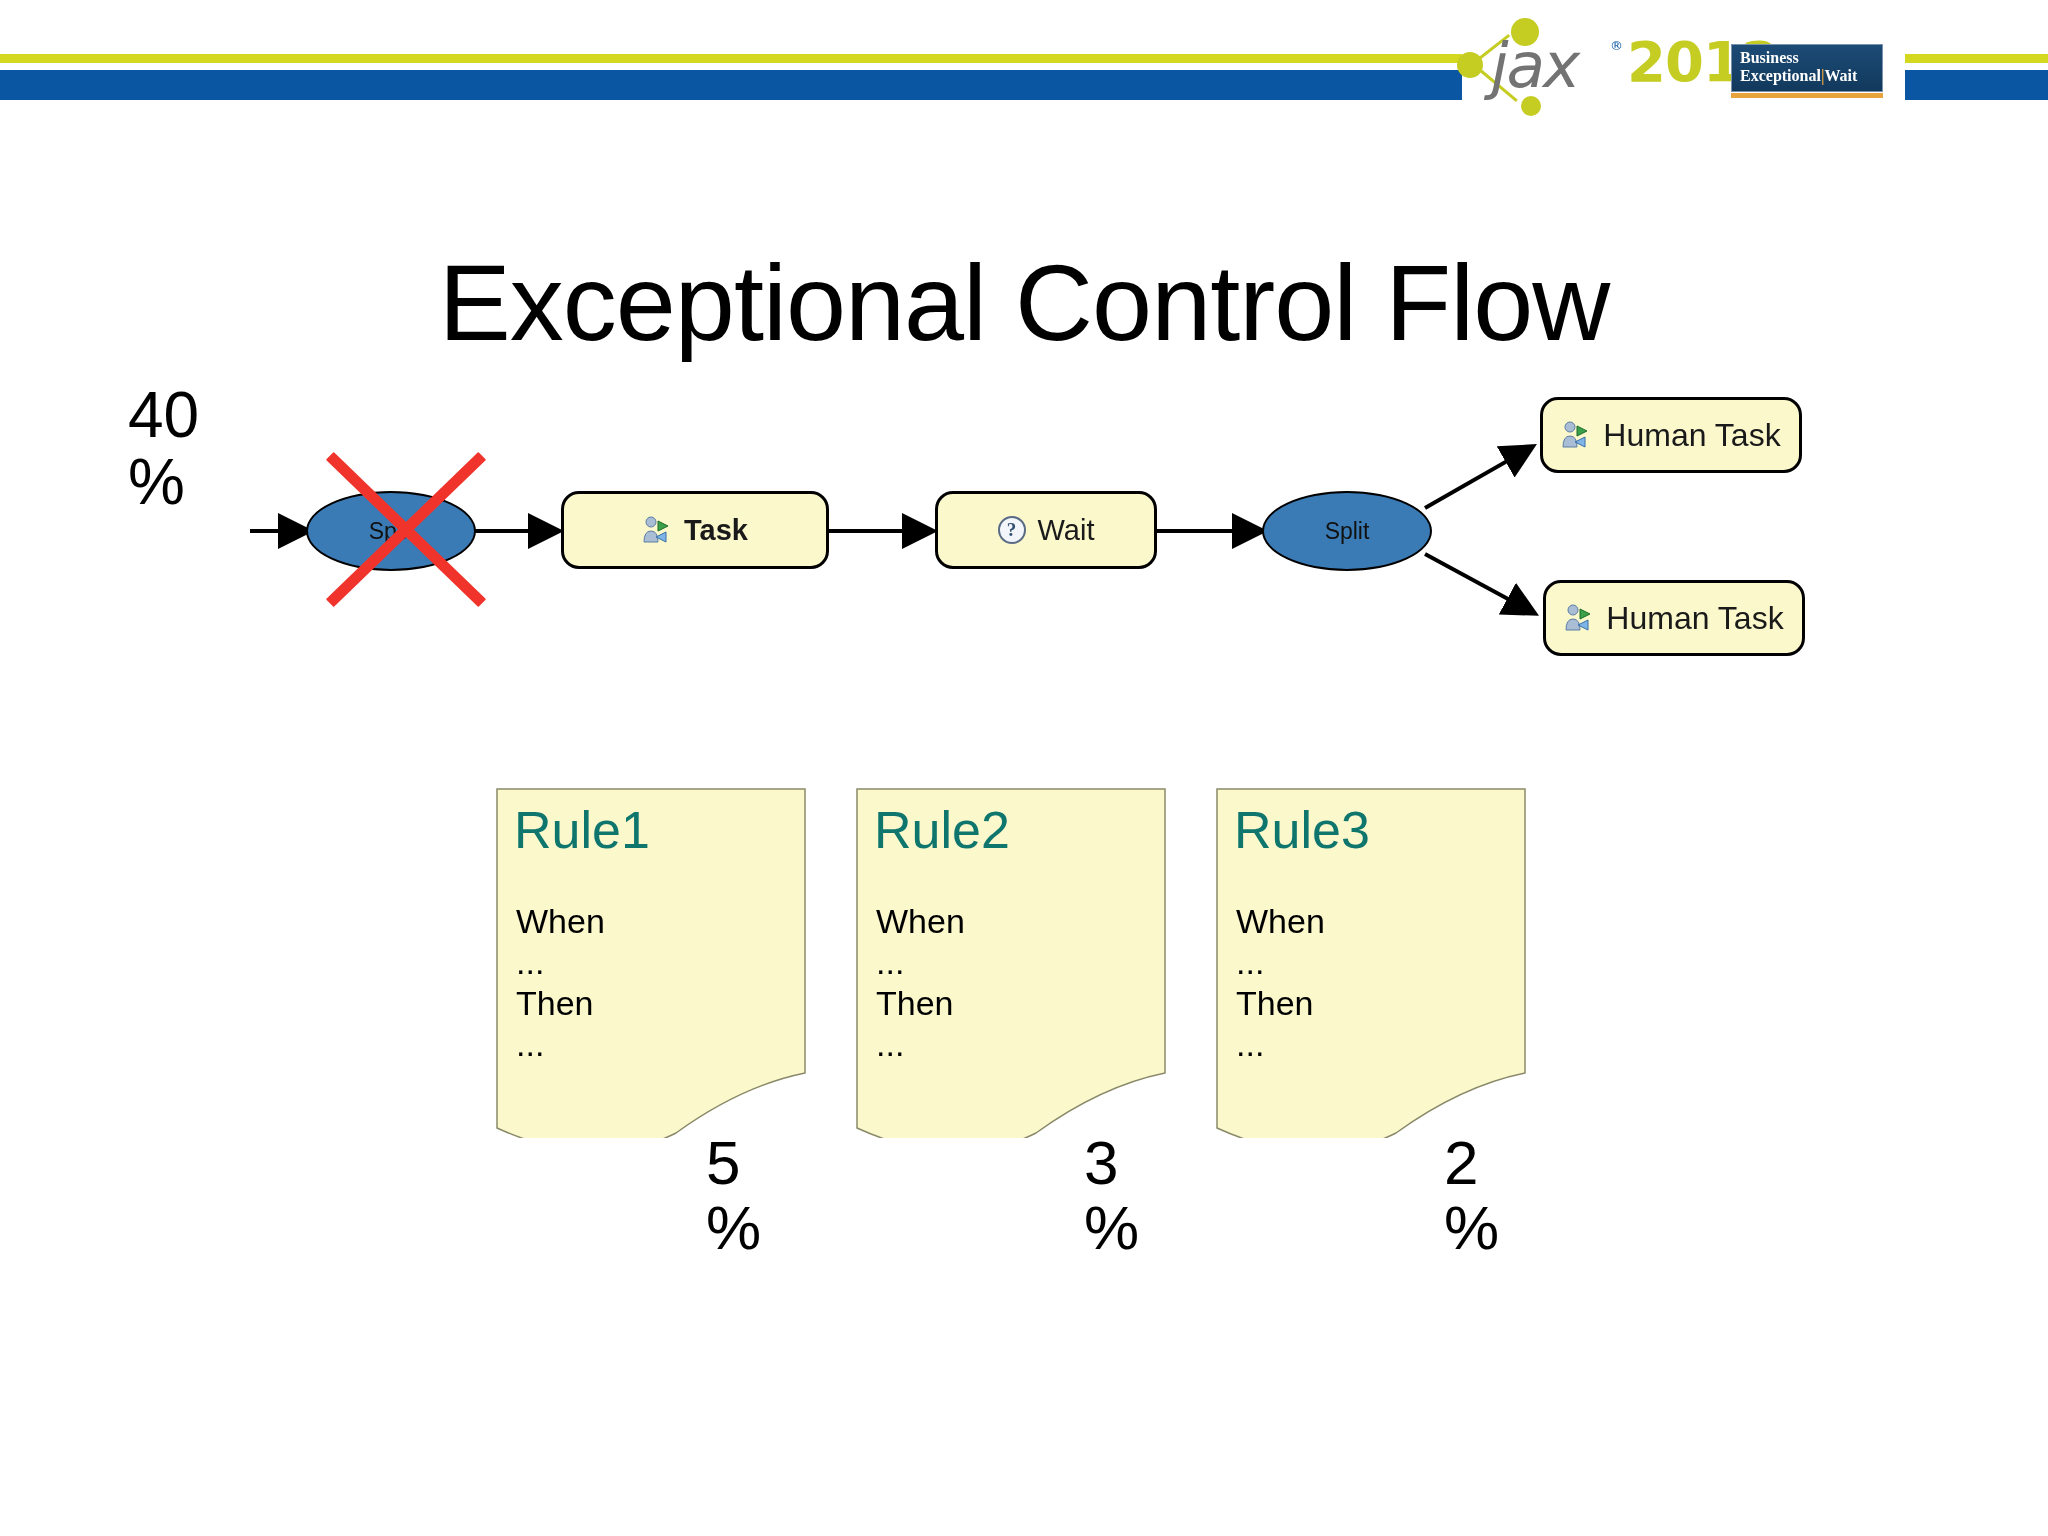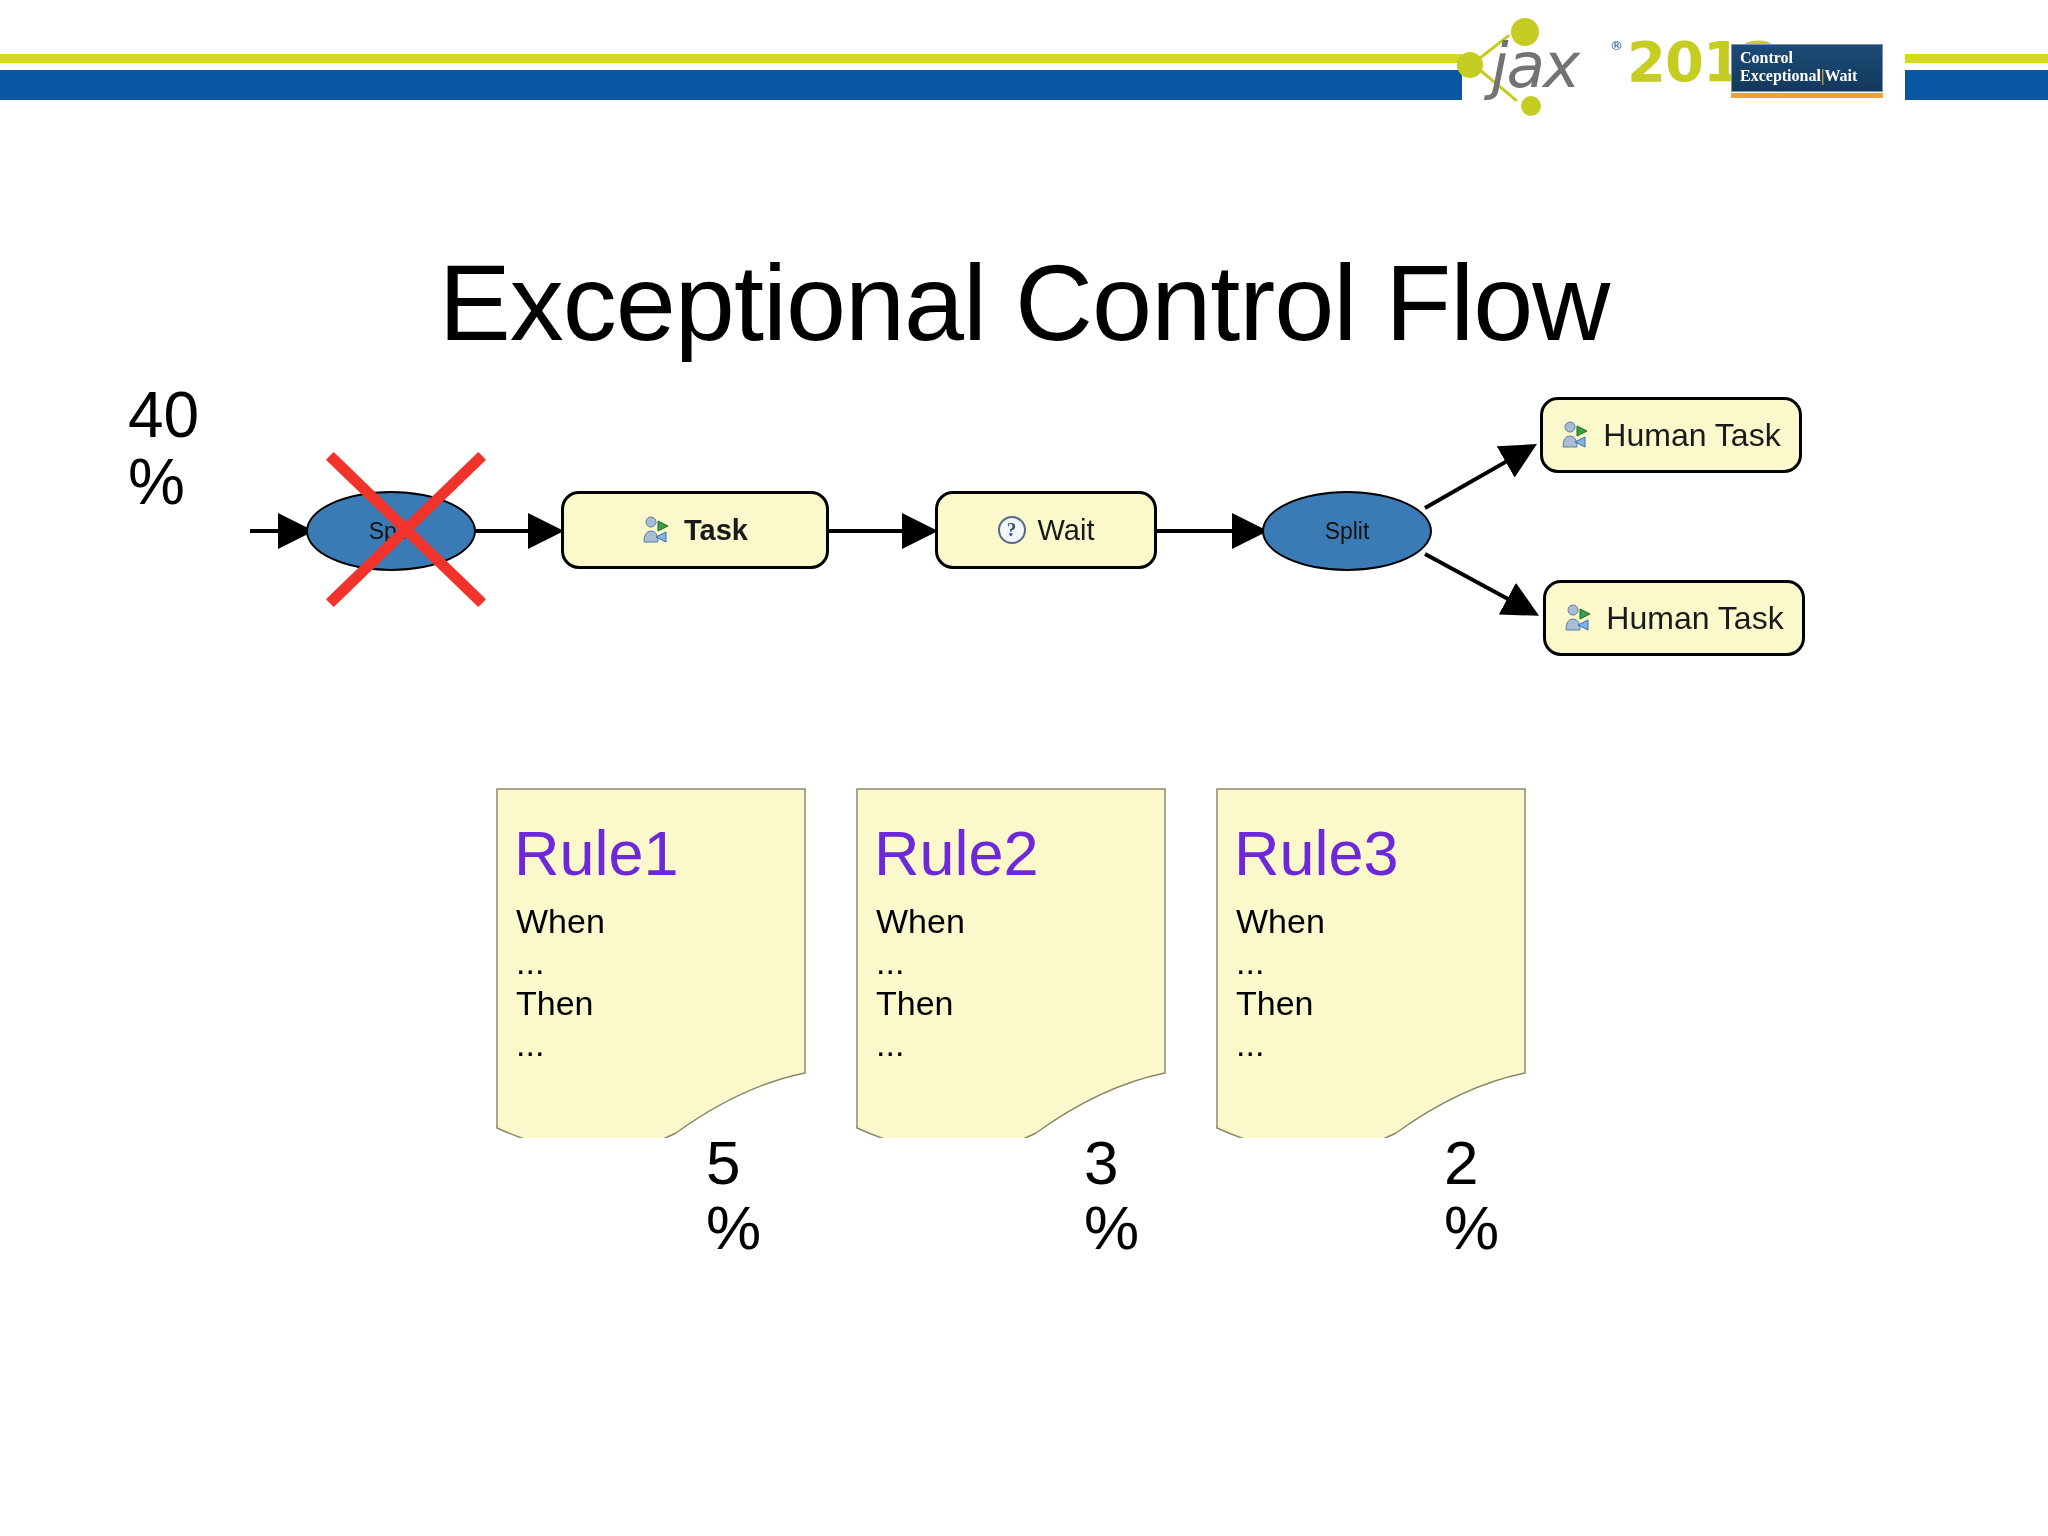--- a/index.html
+++ b/index.html
@@ -220,23 +220,23 @@
 
   
   .rule-card {
     position: absolute;
     width: 310px;
     height: 350px;
   }
   .rule-card svg { position:absolute; left:0; top:0; }
   .rule-title {
     position: absolute;
-    left: 18px; top: 34px;
-    font-size: 63px;
-    color: #6d28d9;
+    left: 18px; top: 16px;
+    font-size: 52px;
+    color: #0f766e;
     line-height: 1;
     font-family: "Liberation Sans", sans-serif;
   }
   .rule-body {
     position: absolute;
     left: 20px; top: 116px;
     font-size: 34px;
     color: #000;
     line-height: 1.0;
     font-family: "Liberation Sans", sans-serif;
@@ -268,21 +268,21 @@
     <div class="jax-node" style="left:2px; top:40px; width:26px; height:26px;"></div>
     <div class="jax-node" style="left:56px; top:6px; width:28px; height:28px;"></div>
     <div class="jax-node" style="left:66px; top:84px; width:20px; height:20px;"></div>
 
     <div class="jax-word">jax</div>
     <div class="jax-reg">®</div>
     <div class="jax-year">2012</div>
   </div>
 
   <div class="btd-badge">
-    <div class="btd-line1">Control</div>
+    <div class="btd-line1">Business</div>
     <div class="btd-line2"><span>Exceptional</span><span class="btd-sep">|</span><span>Wait</span></div>
   </div>
   <div class="btd-underbar"></div>
 </div>
 
 <div class="slide-title">Exceptional Control Flow</div>
 
 <div class="pct-90">
   <span>40</span>
   <span>%</span>

